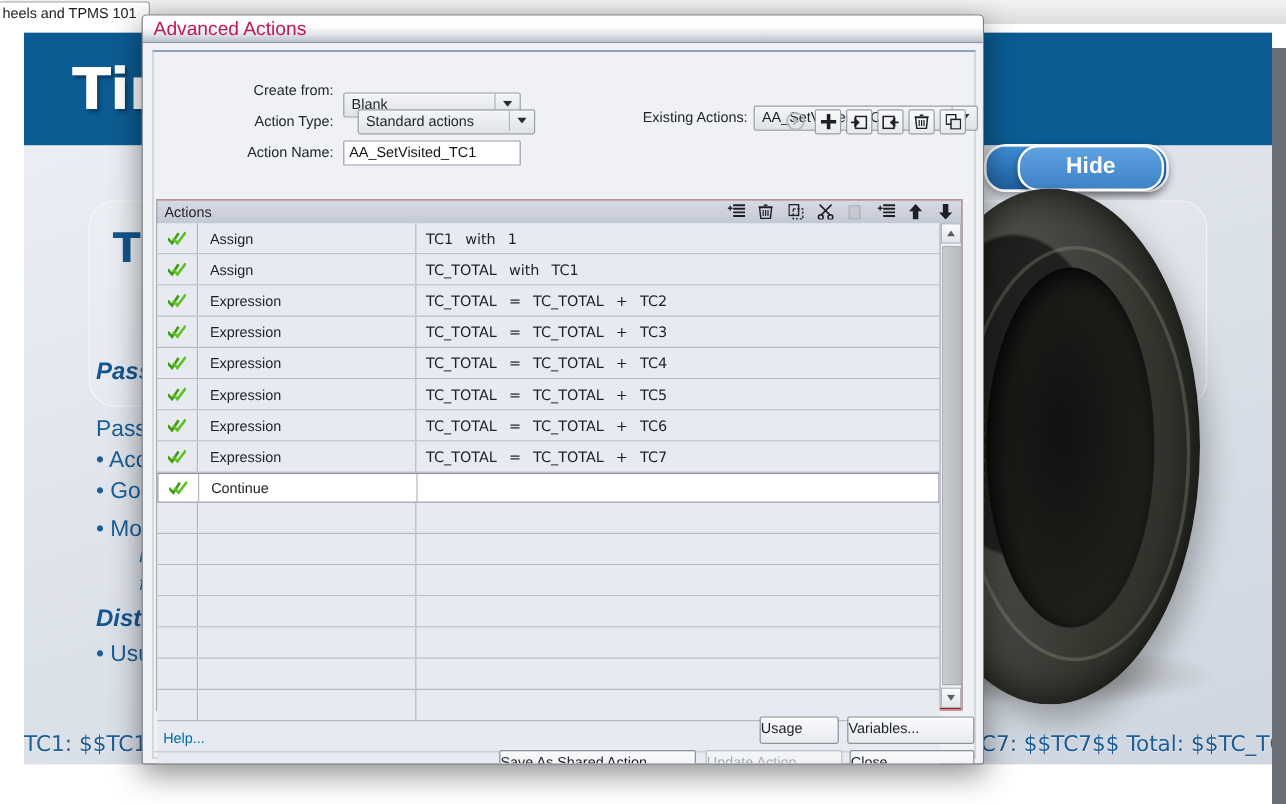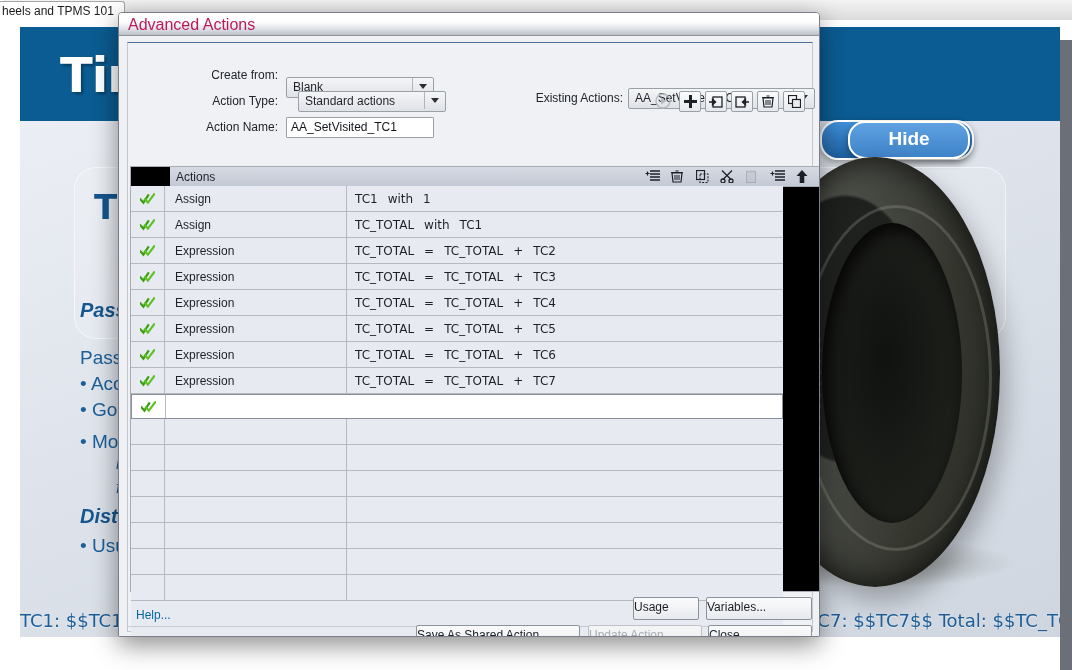--- a/index.html
+++ b/index.html
@@ -195,21 +195,21 @@
     position:absolute;top:0;width:20px;height:19px;
     background:linear-gradient(#fbfbfc,#e6e9ed);
     border:1px solid #9aa0a8;border-radius:2px;
     display:flex;align-items:center;justify-content:center;
   }
   .ticon.plain{background:none;border:none;}
 
   
   .grid{
     position:absolute;left:2px;top:123px;width:670px;height:424px;
-    border:1px solid #a8adb5;background:#000000;padding-left:39px;
+    border:1px solid #a8adb5;background:#b91c1c;
   }
   .grid-head{
     position:relative;height:19px;
     background:linear-gradient(#d6dae3,#c3c9d4);
     border-bottom:1px solid #a8adb5;
   }
   .grid-head-label{position:absolute;left:6px;top:3px;font-size:12px;color:#1d2127;}
   .grid-tools{position:absolute;right:4px;top:1px;height:17px;display:flex;gap:7px;align-items:center;}
   .gtool{width:18px;height:16px;display:flex;align-items:center;justify-content:center;cursor:default;}
   .gtool.dim{opacity:.35;}
@@ -584,20 +584,21 @@
                 <span class="tok">TC7</span>
               </div>
             </div>
             <div class="row sel">
               <div class="c-chk">
                 <svg width="15" height="12" viewBox="0 0 15 12">
                   <path d="M0.5 6.4 L3.4 9.6 L8.2 2.2" fill="none" stroke="#3f9c14" stroke-width="2.2" stroke-linecap="square"></path>
                   <path d="M5.0 6.4 L7.9 9.6 L14.2 1.2" fill="none" stroke="#5ec226" stroke-width="2.2" stroke-linecap="square"></path>
                 </svg>
               </div>
+              <div class="c-type">Continue</div>
               <div class="c-expr"></div>
             </div>
             <div class="row">
               <div class="c-chk"></div>
               <div class="c-type"></div>
               <div class="c-expr"></div>
             </div>
             <div class="row">
               <div class="c-chk"></div>
               <div class="c-type"></div>

